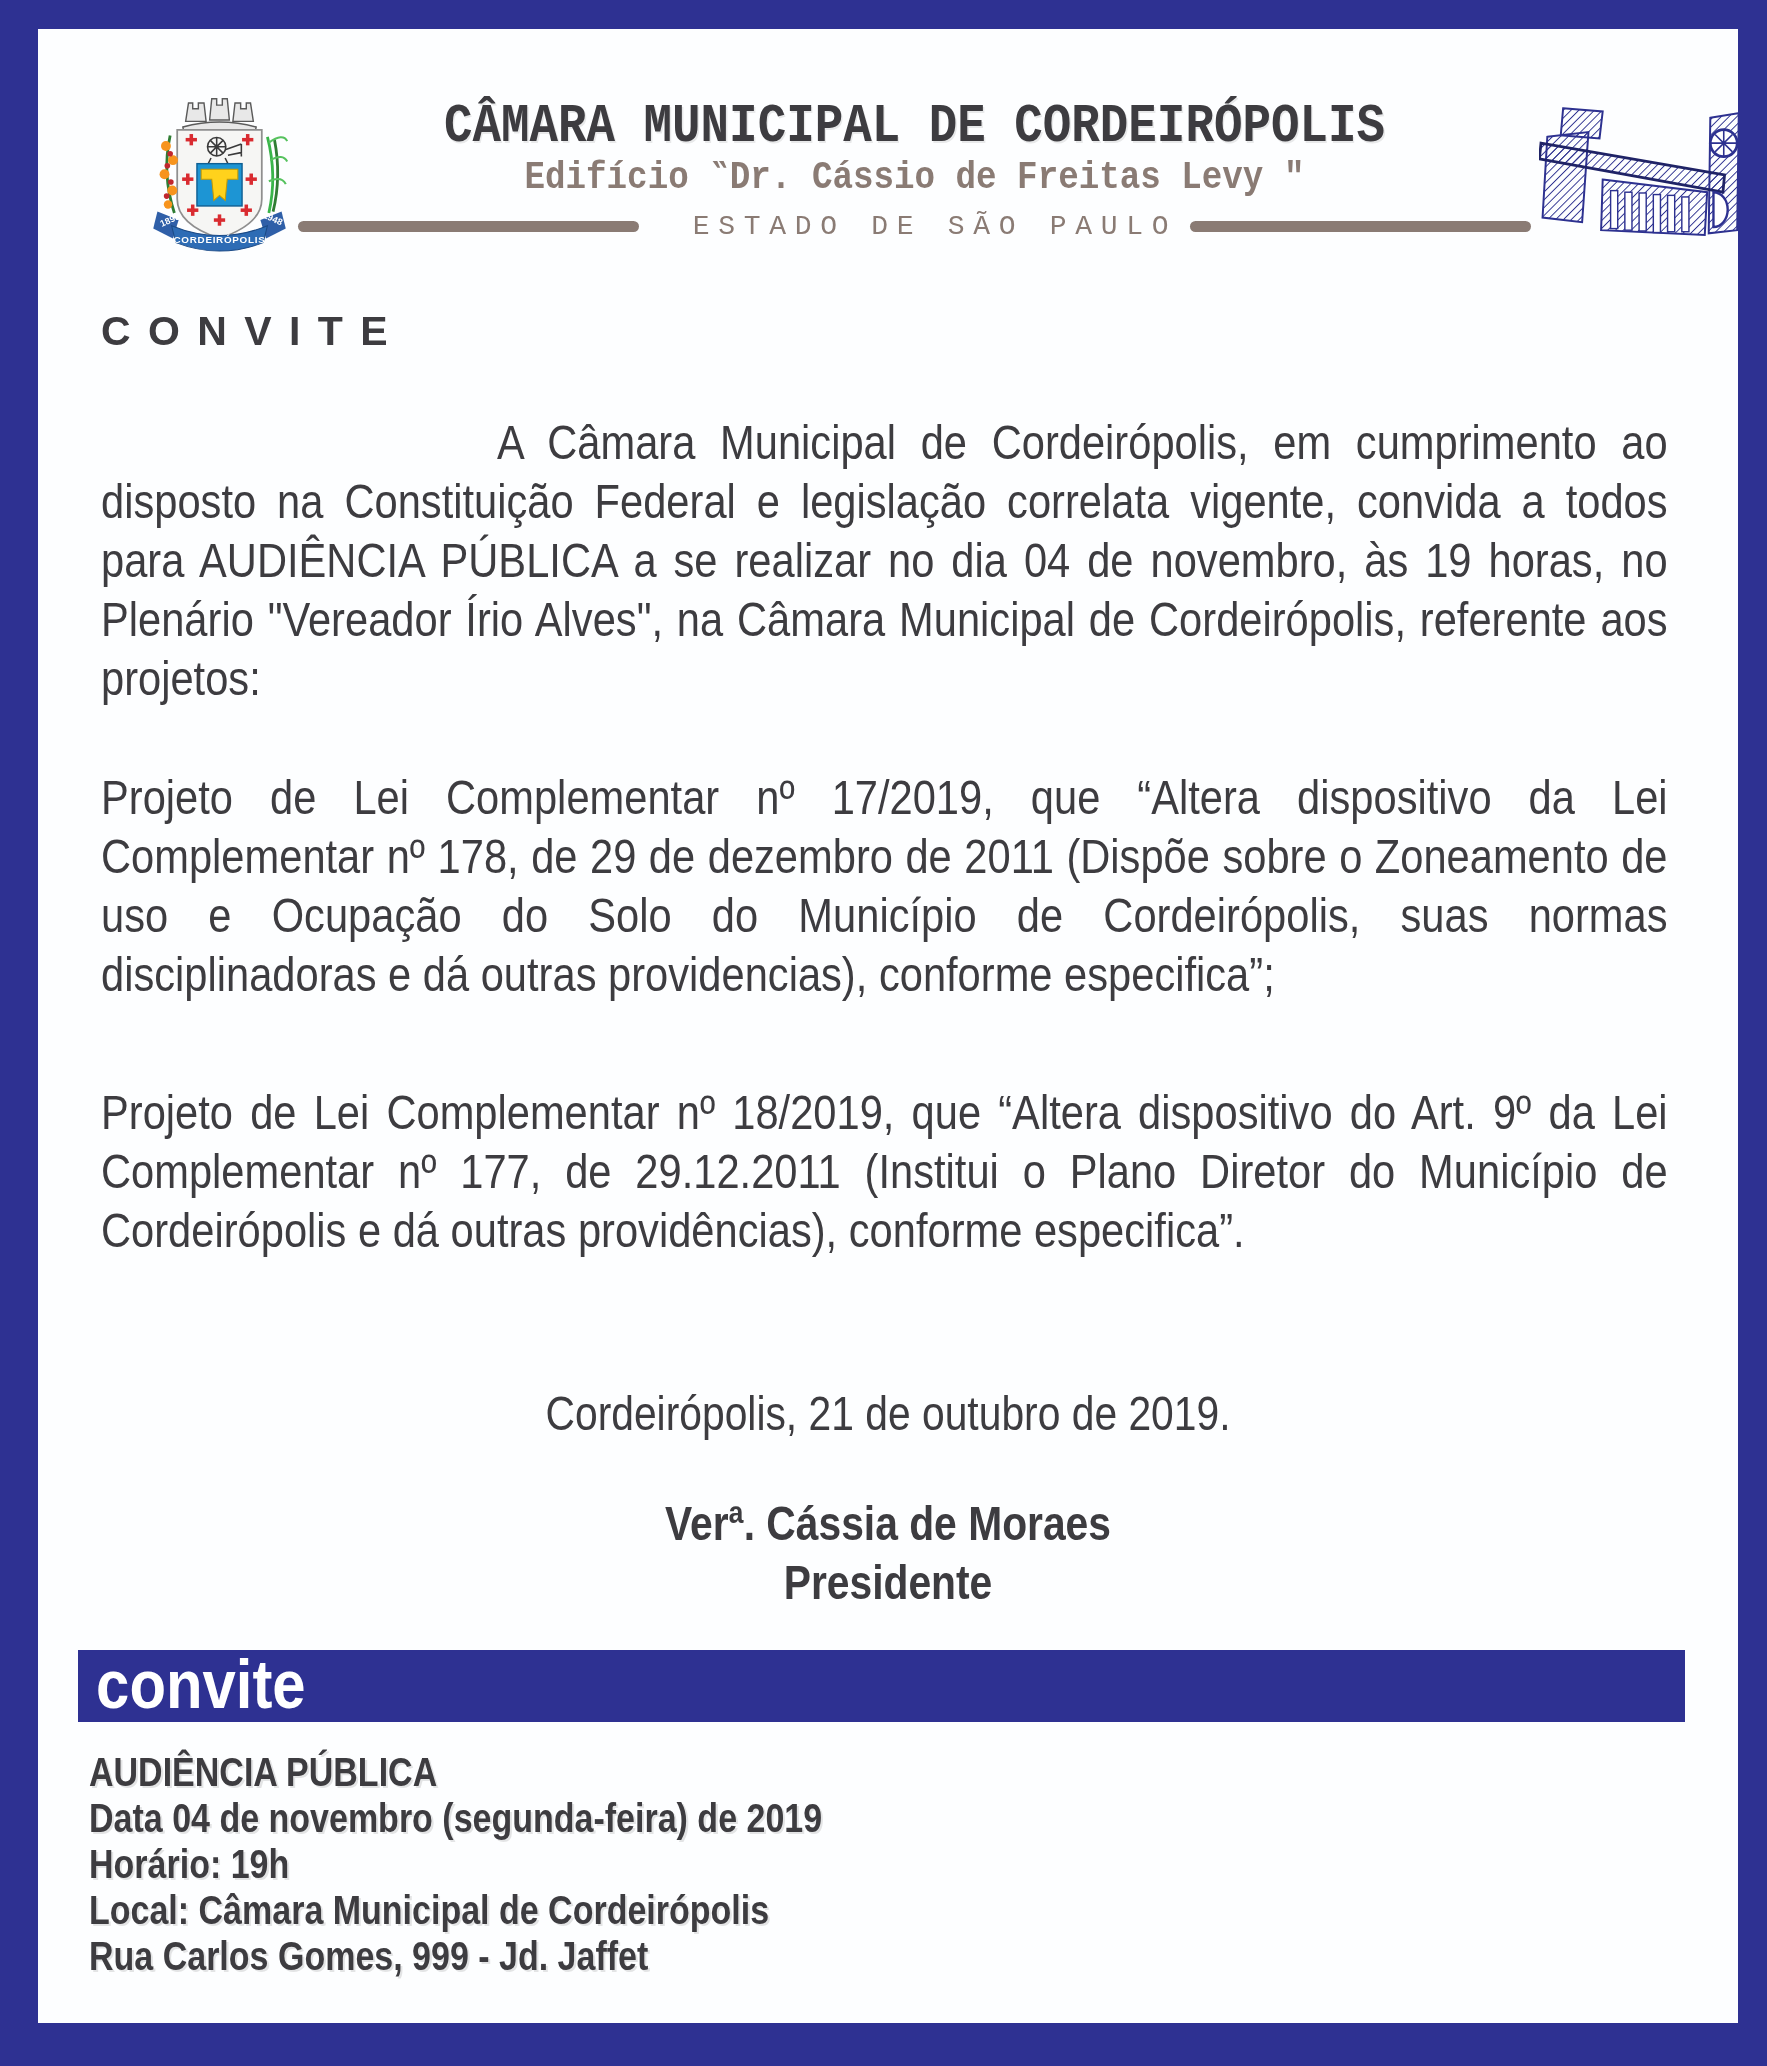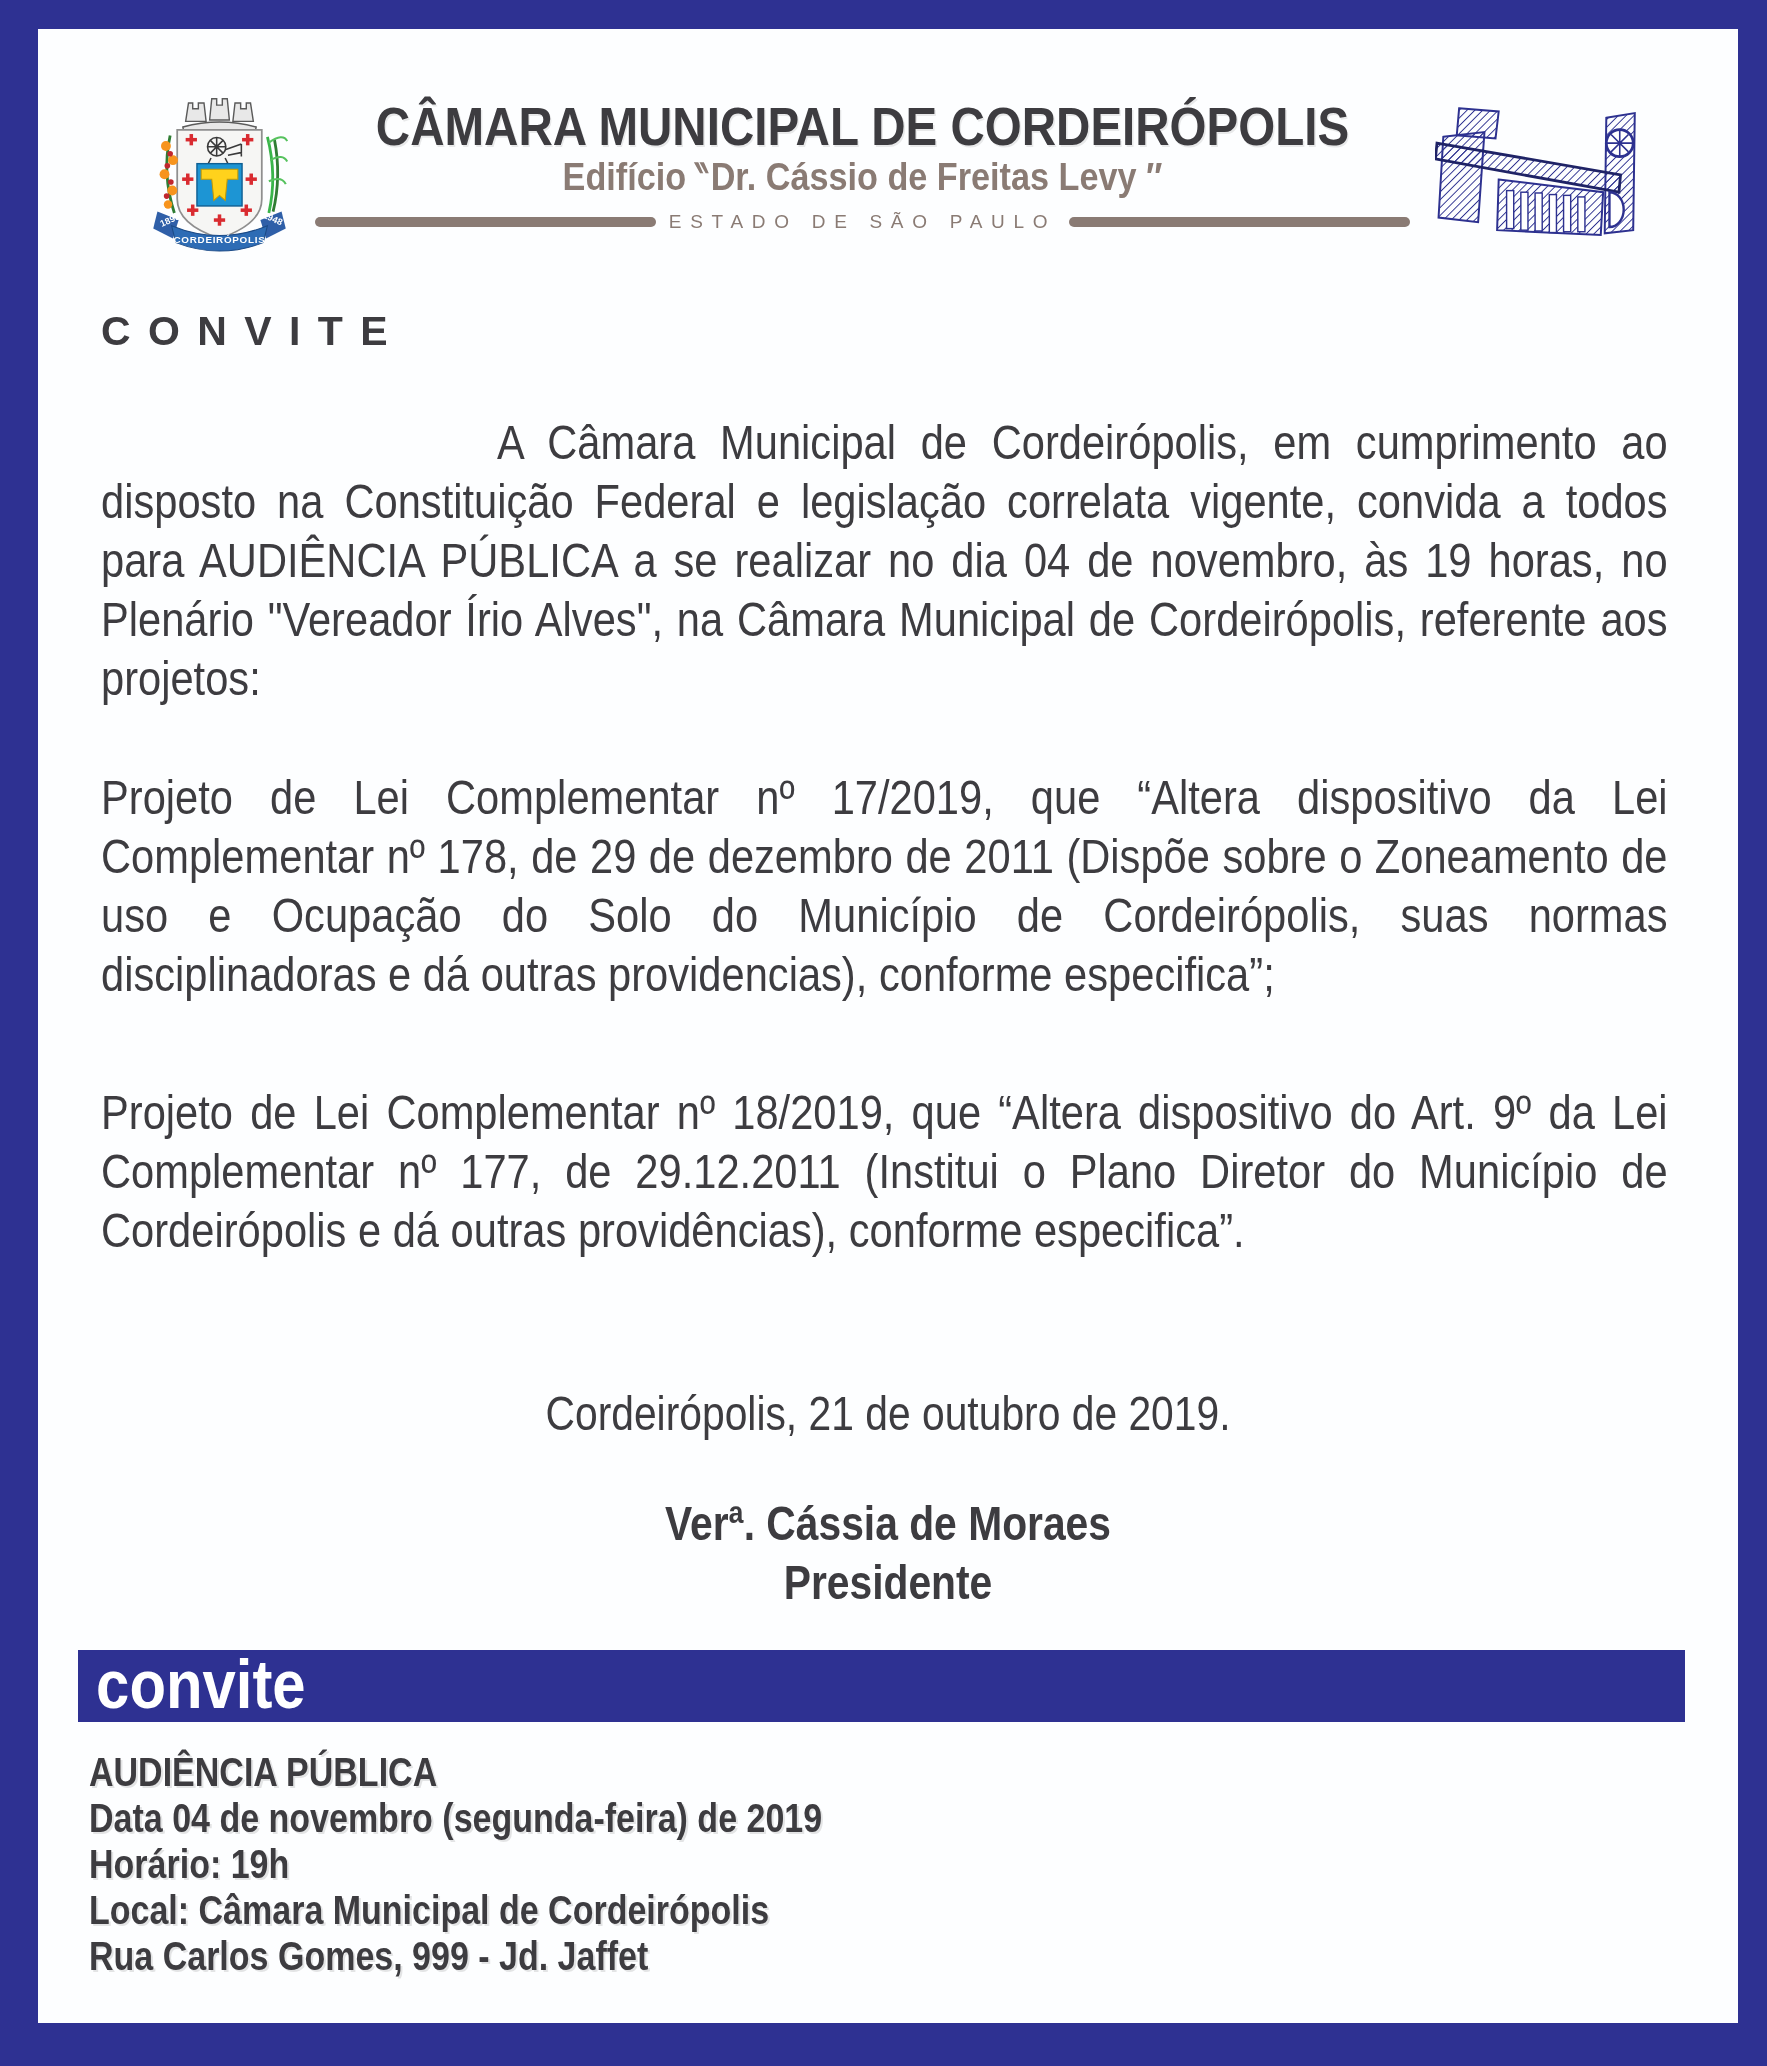--- a/index.html
+++ b/index.html
@@ -2,29 +2,29 @@
 <html style="font-size:12.7px"><head>
 <meta charset="utf-8">
 <style>
   html,body{margin:0;padding:0;background:#ffffff;}
   body{width:1767px;height:2066px;font-family:"Liberation Sans",sans-serif;}
   .page{position:relative;width:1767px;height:2066px;box-sizing:border-box;background:#fdfeff;
         border-style:solid;border-color:#2e3192;border-width:29px 29px 43px 38px;overflow:hidden;}
   
   .header{position:absolute;top:62px;left:111px;right:87px;height:182px;display:flex;align-items:flex-start;}
   .crest{flex:none;width:141px;height:170px;}
-  .header-center{flex:1;text-align:center;padding:0 8px;}
+  .header-center{flex:1;text-align:center;padding:0 8px;font-family:Liberation Mono, monospace;}
   .org-title{font-weight:700;font-size:54px;line-height:55px;color:#3d3c40;margin-top:8px;
              transform:scaleX(0.88);transform-origin:50% 0;white-space:nowrap;
              text-shadow:1.6px 1.6px 0 rgba(80,80,80,0.12);}
   .org-subtitle{font-weight:700;font-size:38px;line-height:41px;color:#8a7b74;margin-top:3.2px;
                 transform:scaleX(0.9);transform-origin:50% 0;white-space:nowrap;}
   .state-row{margin-top:12.7px;display:flex;align-items:center;justify-content:center;gap:12.7px;}
   .state-bar{height:10.3px;width:341px;background:#8a7b74;border-radius:5.5px;}
-  .state-label{font-size:19px;letter-spacing:8.7px;color:#8a7b74;white-space:nowrap;}
+  .state-label{font-size:28px;letter-spacing:8.7px;color:#8a7b74;white-space:nowrap;margin-left:41px;}
   .sketch{flex:none;width:216px;height:144px;margin-top:11px;}
   
   .convite-heading{position:absolute;top:279px;left:63px;font-weight:700;font-size:41px;
                    letter-spacing:17.4px;color:#3d3c40;}
   .bodytext{position:absolute;top:384px;left:63px;width:1843px;transform:scaleX(0.85);transform-origin:0 0;
             color:#3d3c40;}
   .bodytext p{margin:0;font-size:49px;line-height:59px;text-align:justify;}
   .bodytext p.first{text-indent:466px;margin-bottom:60px;}
   .bodytext p.mid{margin-bottom:79px;}
   .center-block{position:absolute;left:0;width:1700px;text-align:center;color:#3d3c40;

